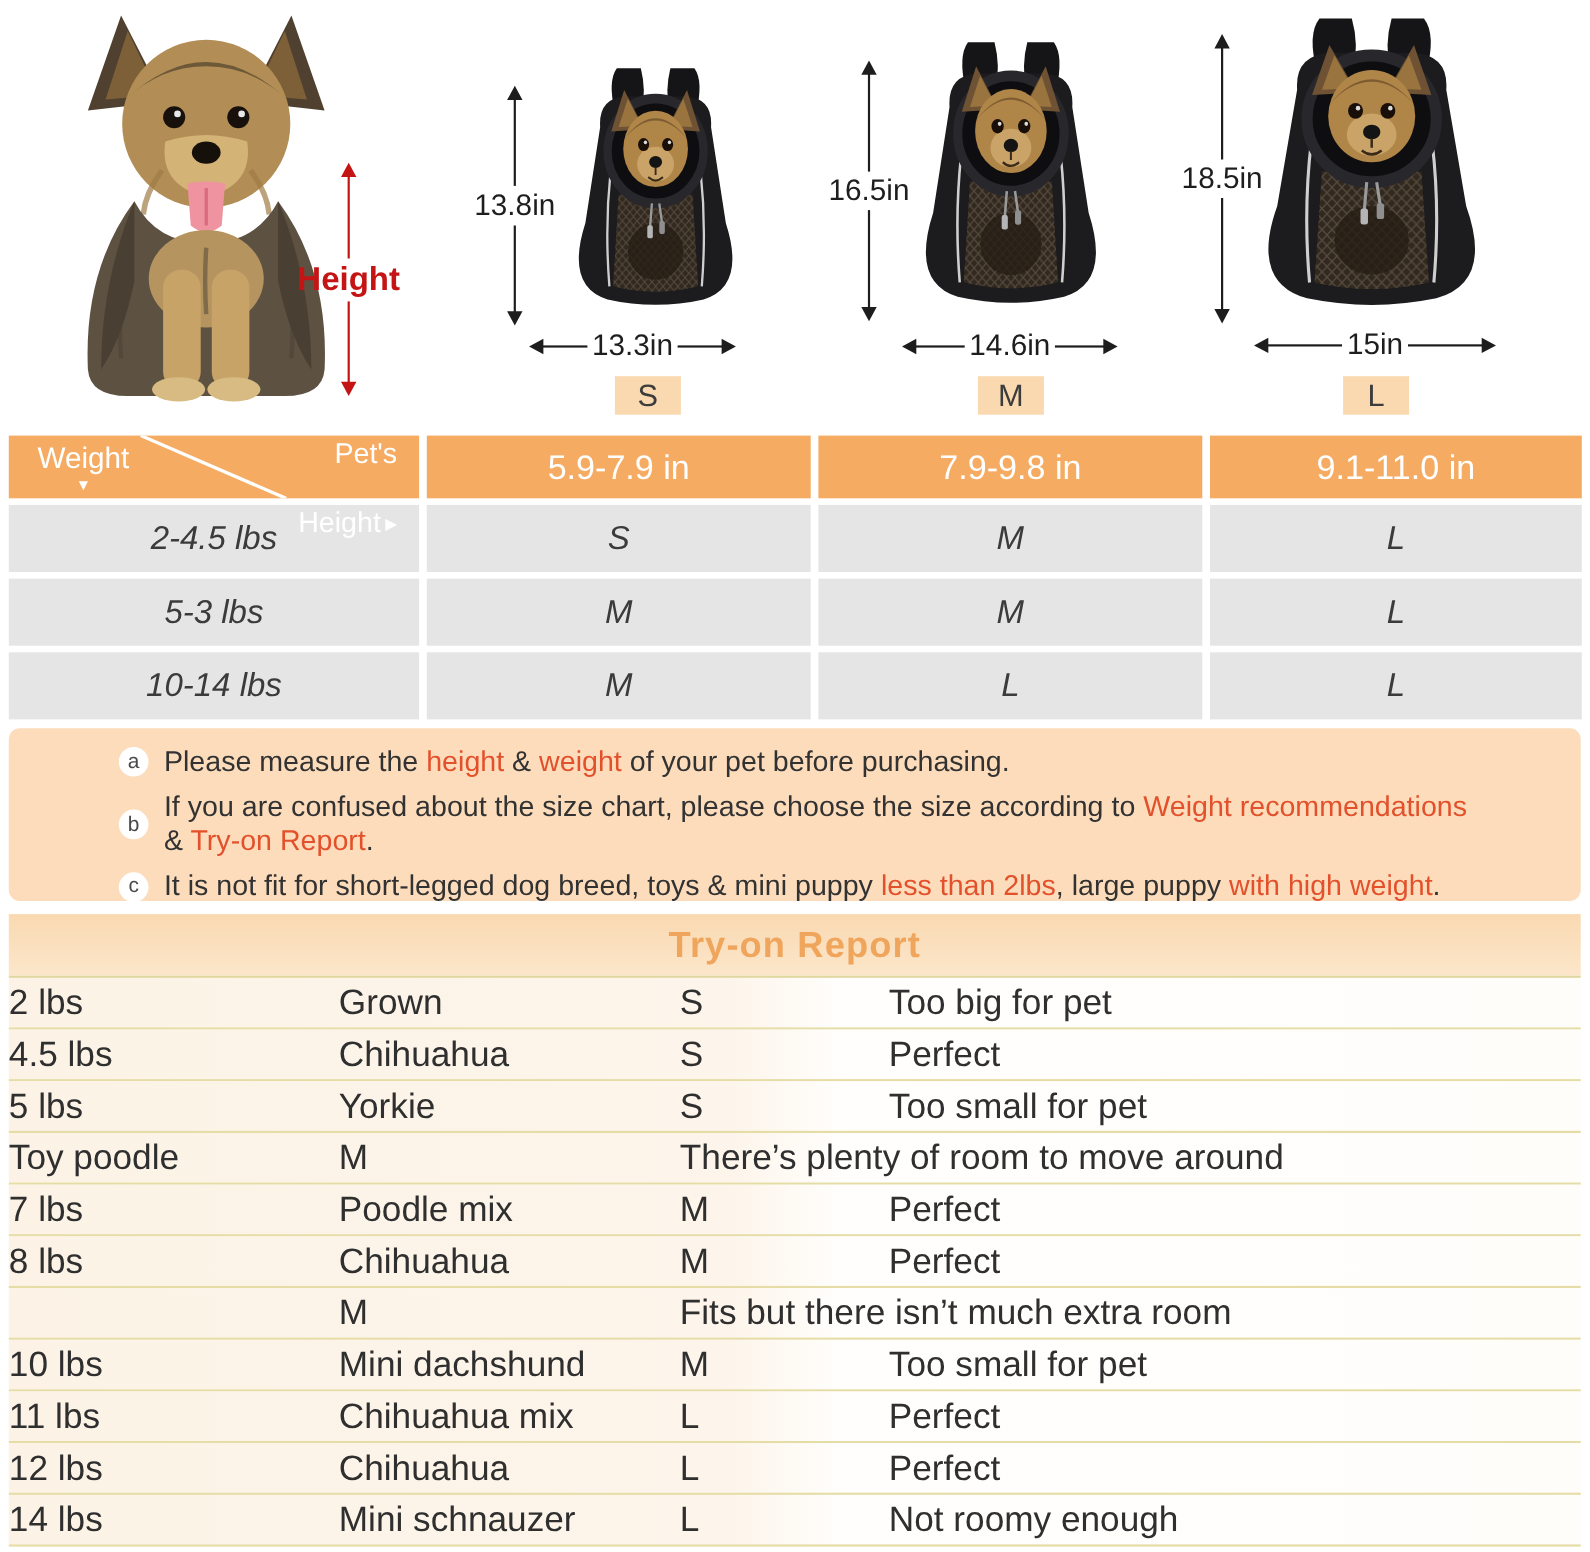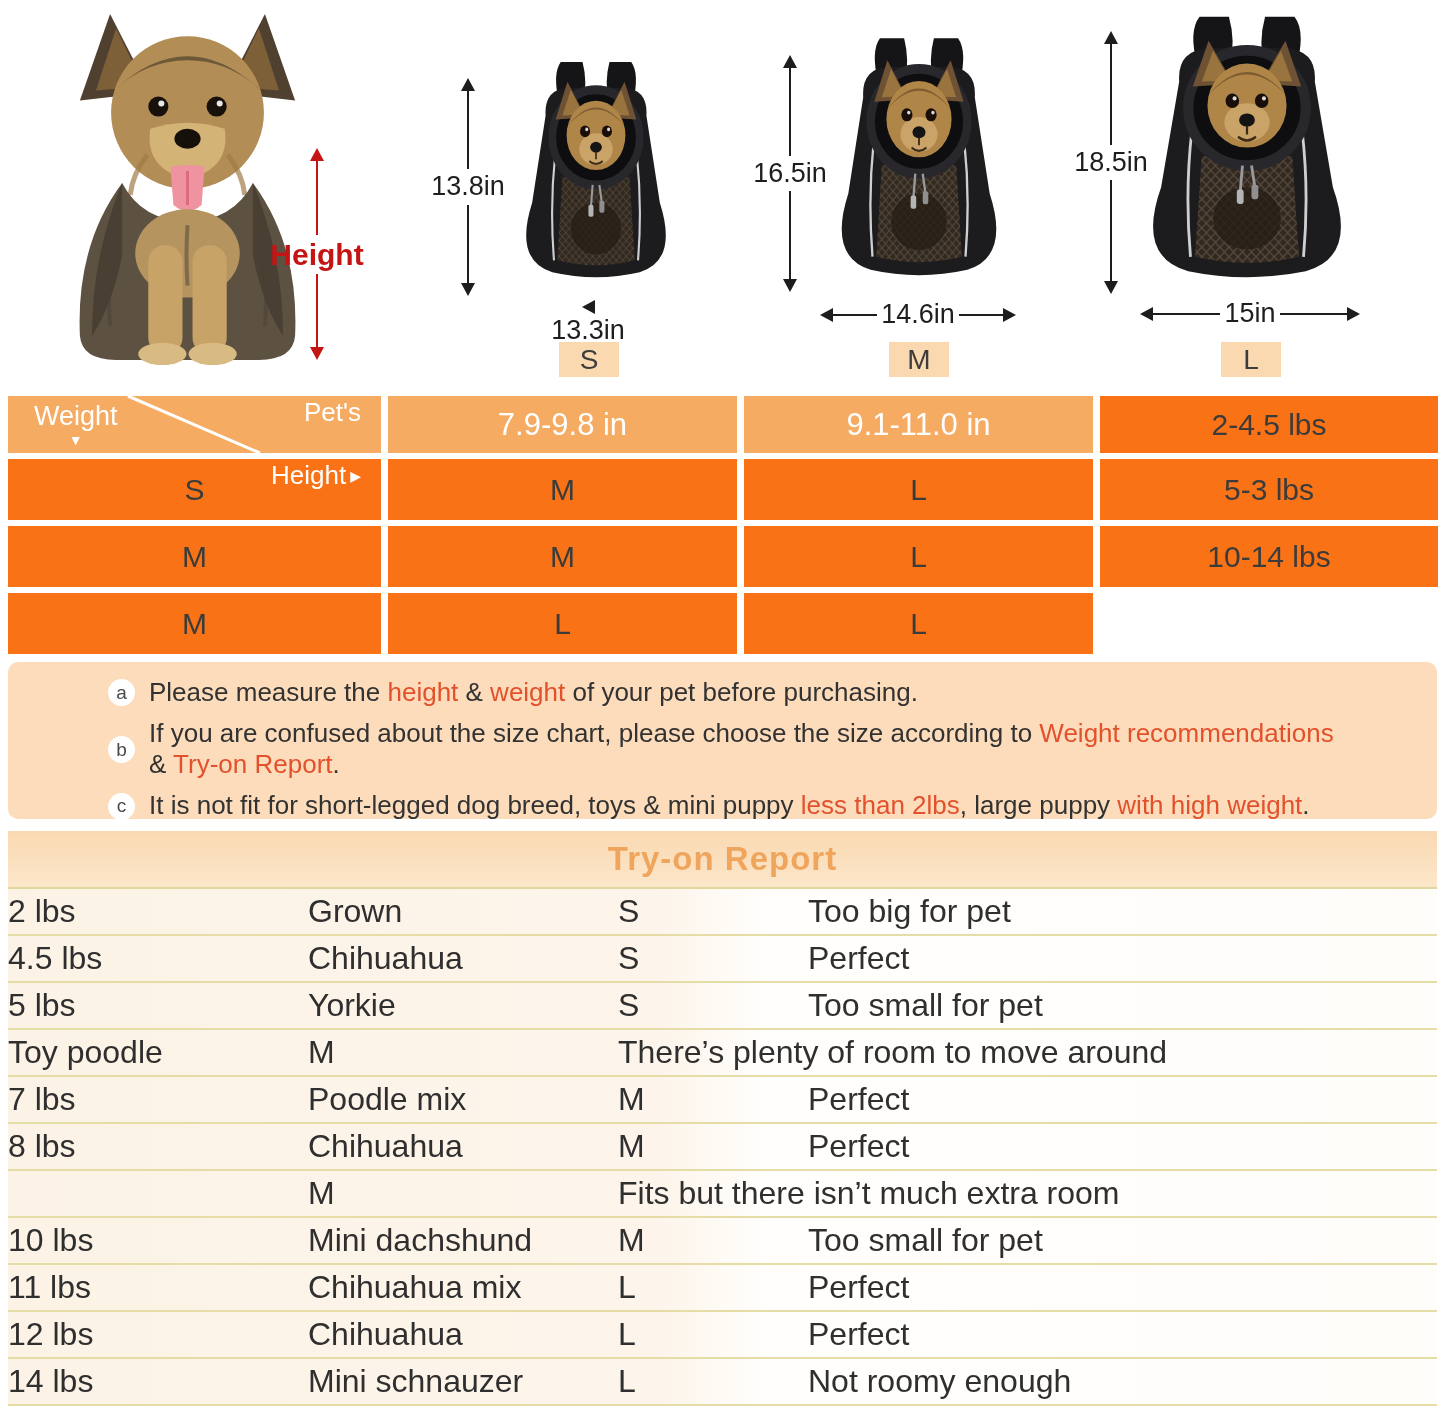--- a/index.html
+++ b/index.html
@@ -25,21 +25,21 @@
   .swatch{position:absolute;width:60px;height:35px;background:#fad9b0;display:flex;align-items:center;justify-content:center;
           font-size:28px;color:#3c3c3c;}
   .art{position:absolute;}
 
   
   .sc-grid{position:absolute;left:8px;top:396px;width:1430px;display:grid;
            grid-template-columns:373px 349px 349px 338px;grid-template-rows:57px 61px 61px 61px;
            column-gap:7px;row-gap:6px;}
   .cell{display:flex;align-items:center;justify-content:center;}
   .cell.head{background:#f6ab62;color:#ffffff;font-size:31px;}
-  .cell.body{background:#f97316;color:#3b3b3b;font-size:30px;}
+  .cell.body{background:#e5e5e5;color:#3b3b3b;font-size:30px;font-style:italic;}
   .corner{position:relative;}
   .diag{position:absolute;left:0;top:0;width:100%;height:100%;}
   .corner-weight{position:absolute;left:26px;top:7px;display:flex;flex-direction:column;align-items:center;color:#fff;}
   .corner-weight .word{font-size:27px;line-height:1;}
   .corner-pets{position:absolute;right:20px;top:3px;display:flex;flex-direction:column;align-items:flex-end;color:#fff;gap:36px;}
   .corner-pets .word{font-size:26px;line-height:1.05;}
   .corner-pets .l2{display:flex;align-items:center;}
   .tri-glyph{font-size:14px;line-height:1;}
   .corner-weight .tri-glyph{margin-top:3px;}
   .corner-pets .tri-glyph{margin-left:4px;}
@@ -142,21 +142,21 @@
   <svg class="art" style="left:512px;top:58px;width:168px;height:238px" viewBox="0 0 200 240" preserveAspectRatio="none">
     <use href="#backpack"></use>
   </svg>
   <div class="vdim" style="left:468px;top:78px;height:218px;">
     <span class="tri-up"></span>
     <span class="vline"></span>
     <span class="dim-label">13.8in</span>
     <span class="vline"></span>
     <span class="tri-dn"></span>
   </div>
-  <div class="hdim" style="left:494px;top:300px;width:188px;flex-direction:column;">
+  <div class="hdim" style="left:481px;top:300px;width:188px;">
     <span class="tri-l"></span>
     <span class="hline"></span>
     <span class="dim-label">13.3in</span>
     <span class="hline"></span>
     <span class="tri-r"></span>
   </div>
   <div class="swatch" style="left:559px;top:342px;">
     <span>S</span>
   </div>
 
@@ -212,20 +212,21 @@
         <span class="tri-glyph">▼</span>
       </div>
       <div class="corner-pets">
         <span class="word">Pet's</span>
         <span class="l2">
           <span class="word">Height</span>
           <span class="tri-glyph">▶</span>
         </span>
       </div>
     </div>
+    <div class="cell head">5.9-7.9 in</div>
     <div class="cell head">7.9-9.8 in</div>
     <div class="cell head">9.1-11.0 in</div>
 
     <div class="cell body">2-4.5 lbs</div>
     <div class="cell body">S</div>
     <div class="cell body">M</div>
     <div class="cell body">L</div>
 
     <div class="cell body">5-3 lbs</div>
     <div class="cell body">M</div>

